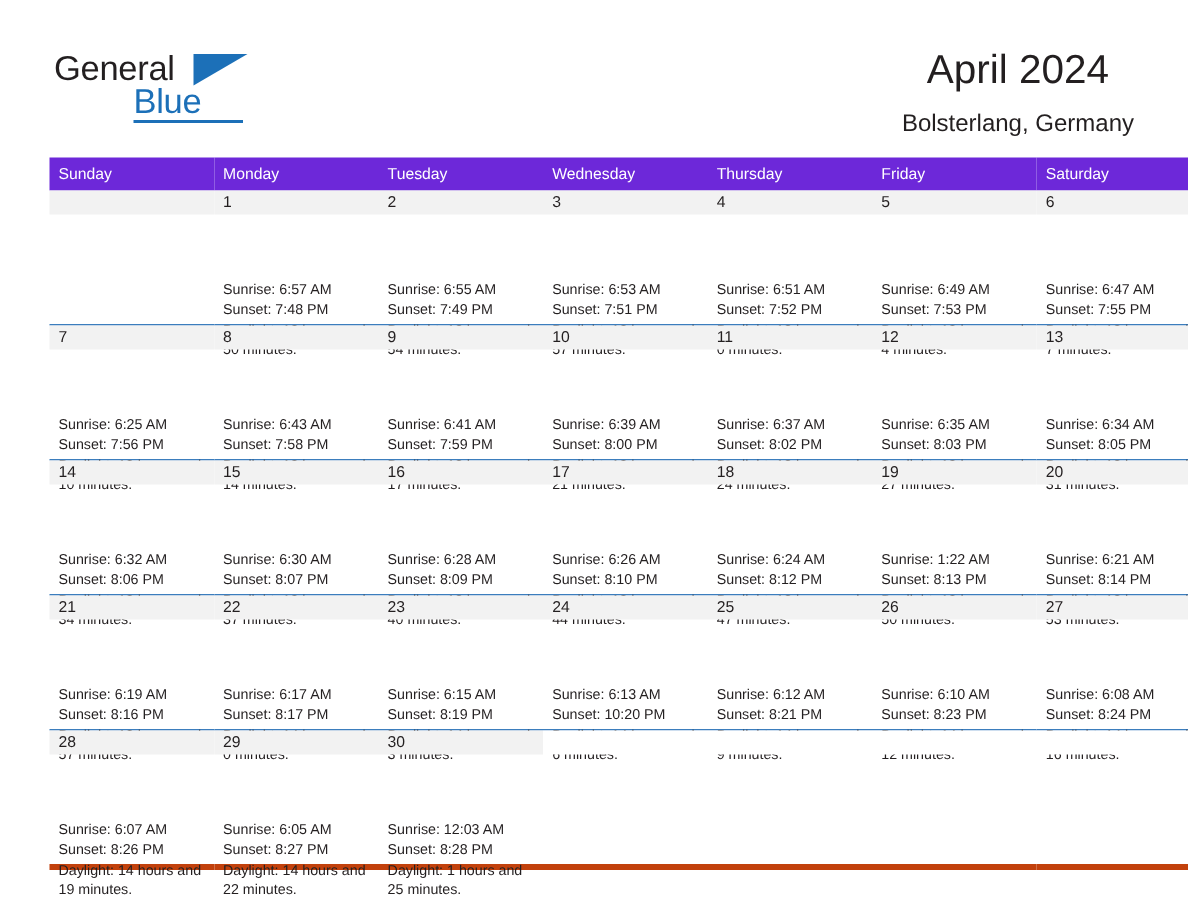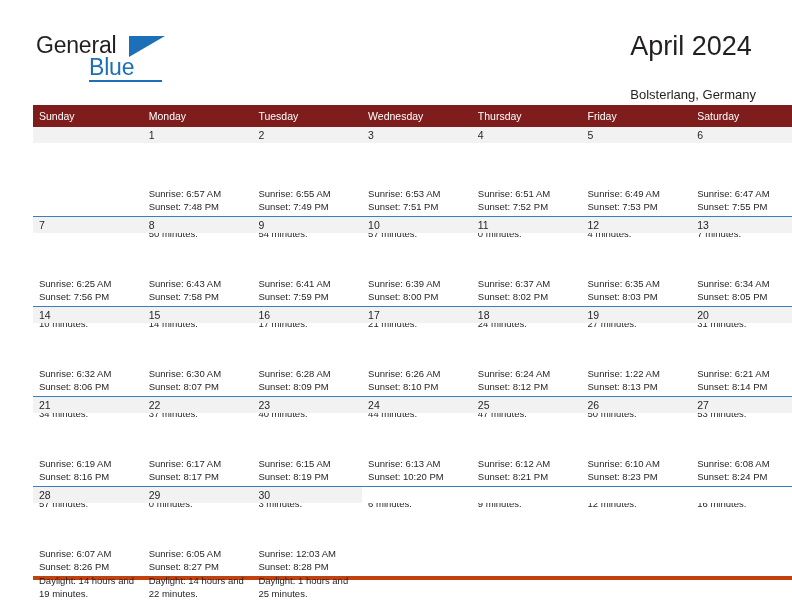--- a/index.html
+++ b/index.html
@@ -70,47 +70,47 @@
     top: 48px;
     width: 73px;
     height: 2px;
     background: #1c70b8;
   }
 
   .title-block {
     position: absolute;
     right: 36px;
     top: 30px;
-    text-align: left;
+    text-align: center;
   }
   .cal-title {
     font-size: 27px;
     color: #231f20;
     line-height: 32px;
     white-space: nowrap;
   }
   .cal-subtitle {
-    font-size: 13px;
+    font-size: 16px;
     color: #231f20;
     line-height: 18px;
-    margin-top: 24px;
+    margin-top: 12px;
     white-space: nowrap;
   }
 
   
   .calendar {
     position: absolute;
     left: 33px;
     top: 105px;
     width: 726px;
     border-collapse: collapse;
     table-layout: fixed;
   }
   .calendar th {
-    background: #7f1d1d;
+    background: #6d28d9;
     color: #ffffff;
     font-size: 10.5px;
     font-weight: normal;
     text-align: left;
     padding: 5px 0 5px 6px;
     height: 11px;
     border: none;
     width: 103.71px;
   }
   .calendar td {

